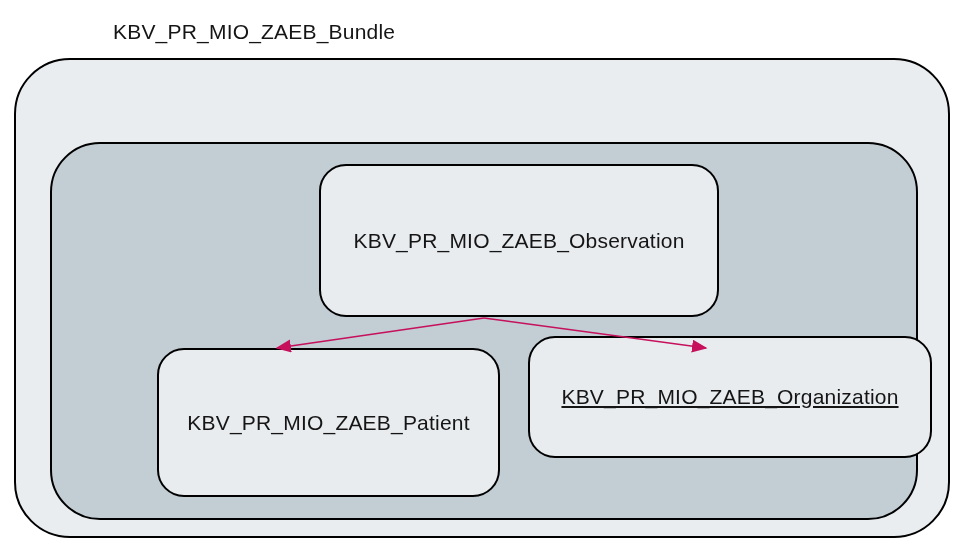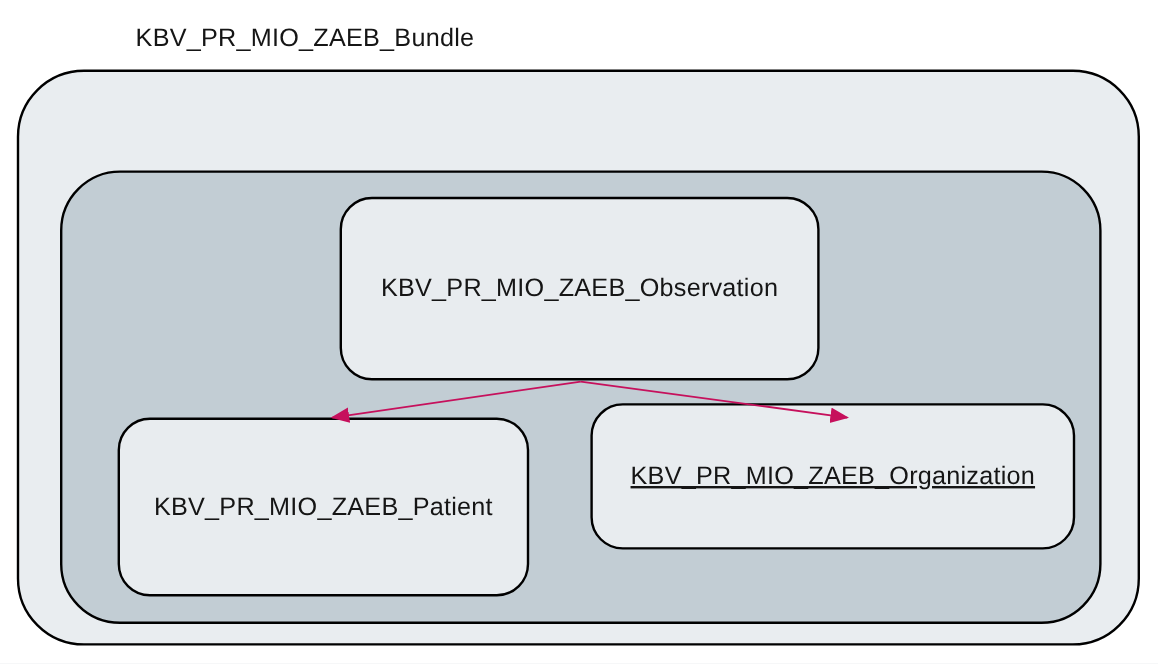--- a/index.html
+++ b/index.html
@@ -37,23 +37,24 @@
 
   .node {
     position: absolute;
     border: 2px solid var(--border, #000);
     border-radius: 27px;
     background: var(--node-fill, #e8ecef);
     display: flex; align-items: center; justify-content: center;
     font-size: 21px; letter-spacing: 0.2px;
     color: var(--text, #151515);
     white-space: nowrap;
+    margin-left: 36px;
   }
   #node-observation { left: 283px; top: 164px; width: 400px; height: 153px; }
-  #node-patient { left: 98px; top: 348px; width: 343px; height: 149px; }
+  #node-patient { left: 121px; top: 348px; width: 343px; height: 149px; }
   #node-organization { left: 492px; top: 336px; width: 404px; height: 122px; text-decoration: underline; }
 
   svg.arrows {
     position: absolute; left: 0; top: 0;
     width: 965px; height: 553px;
     pointer-events: none;
   }
   .arrow-line { stroke: var(--arrow, #c6105c); stroke-width: 1.6; fill: none; }
   .arrowhead { fill: var(--arrow, #c6105c); }
 </style>

